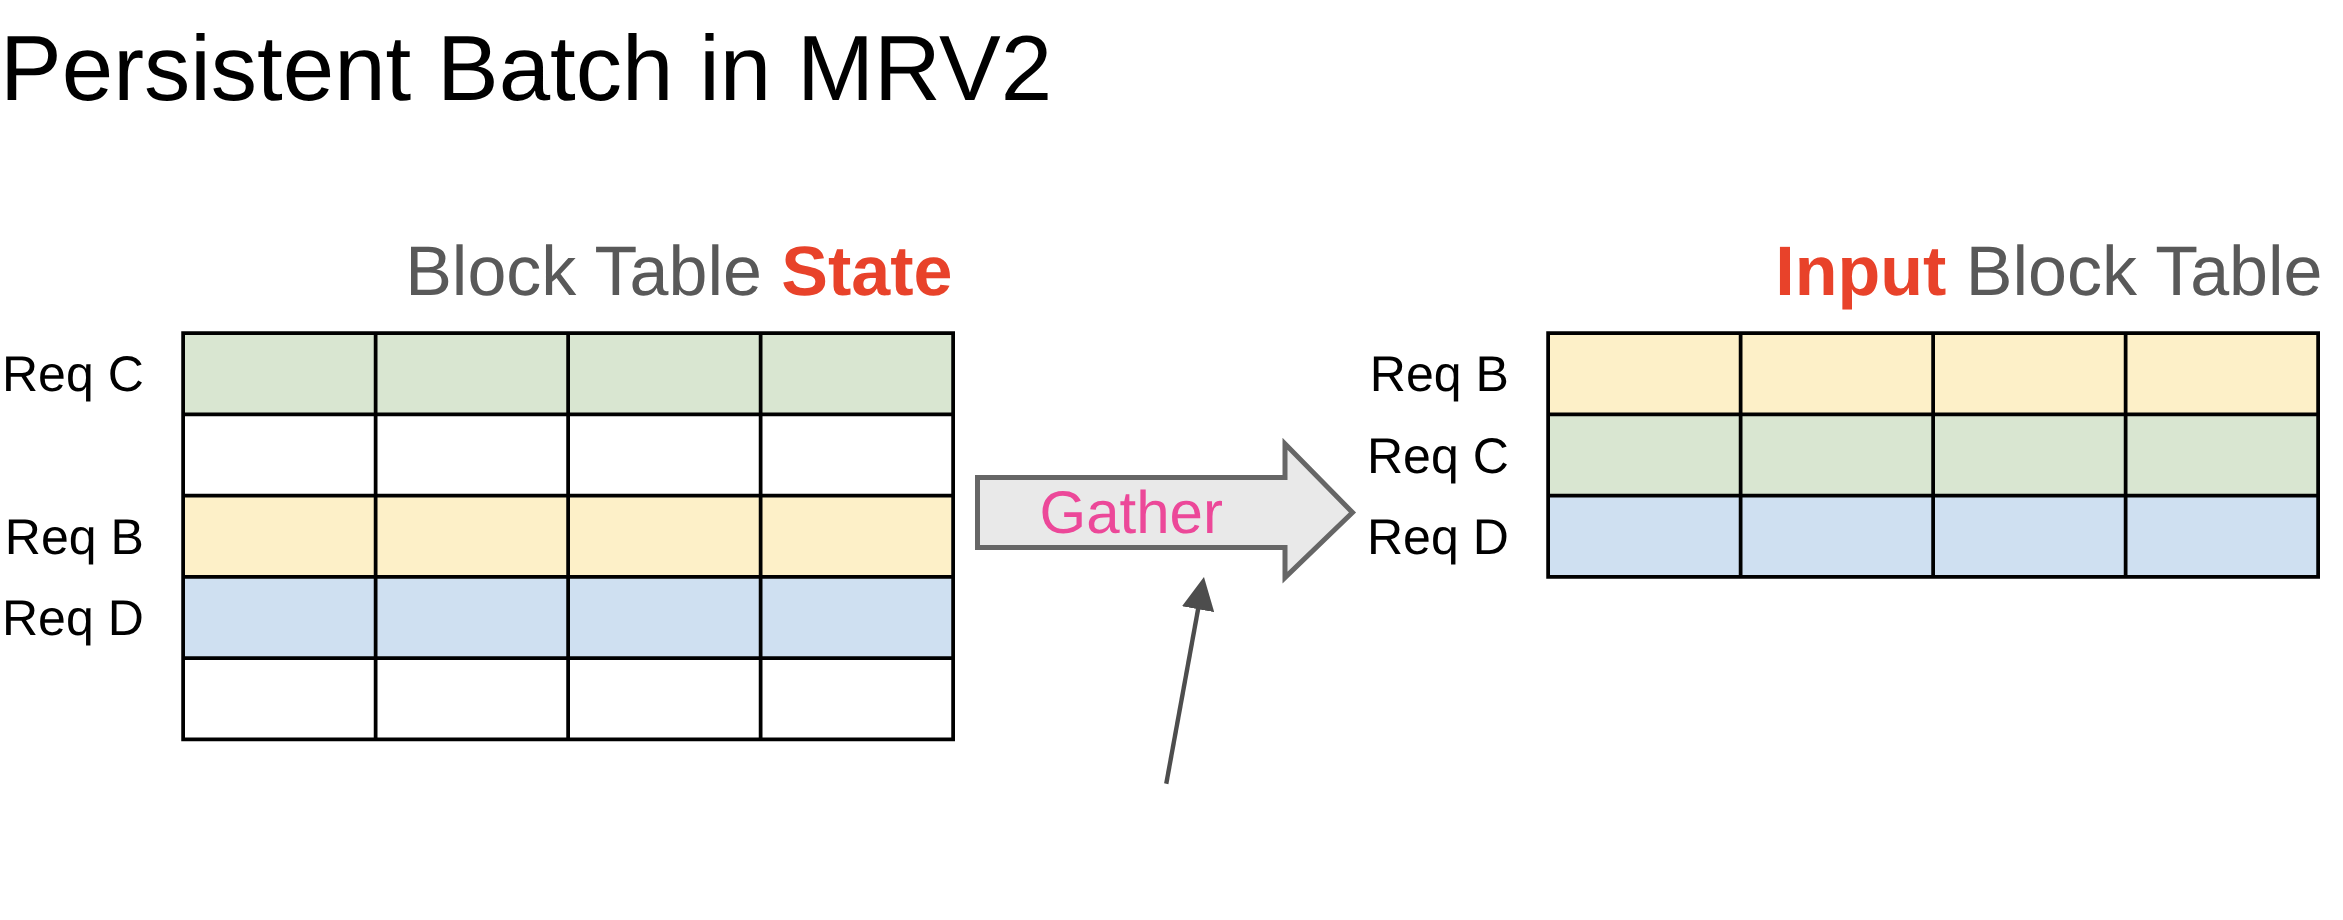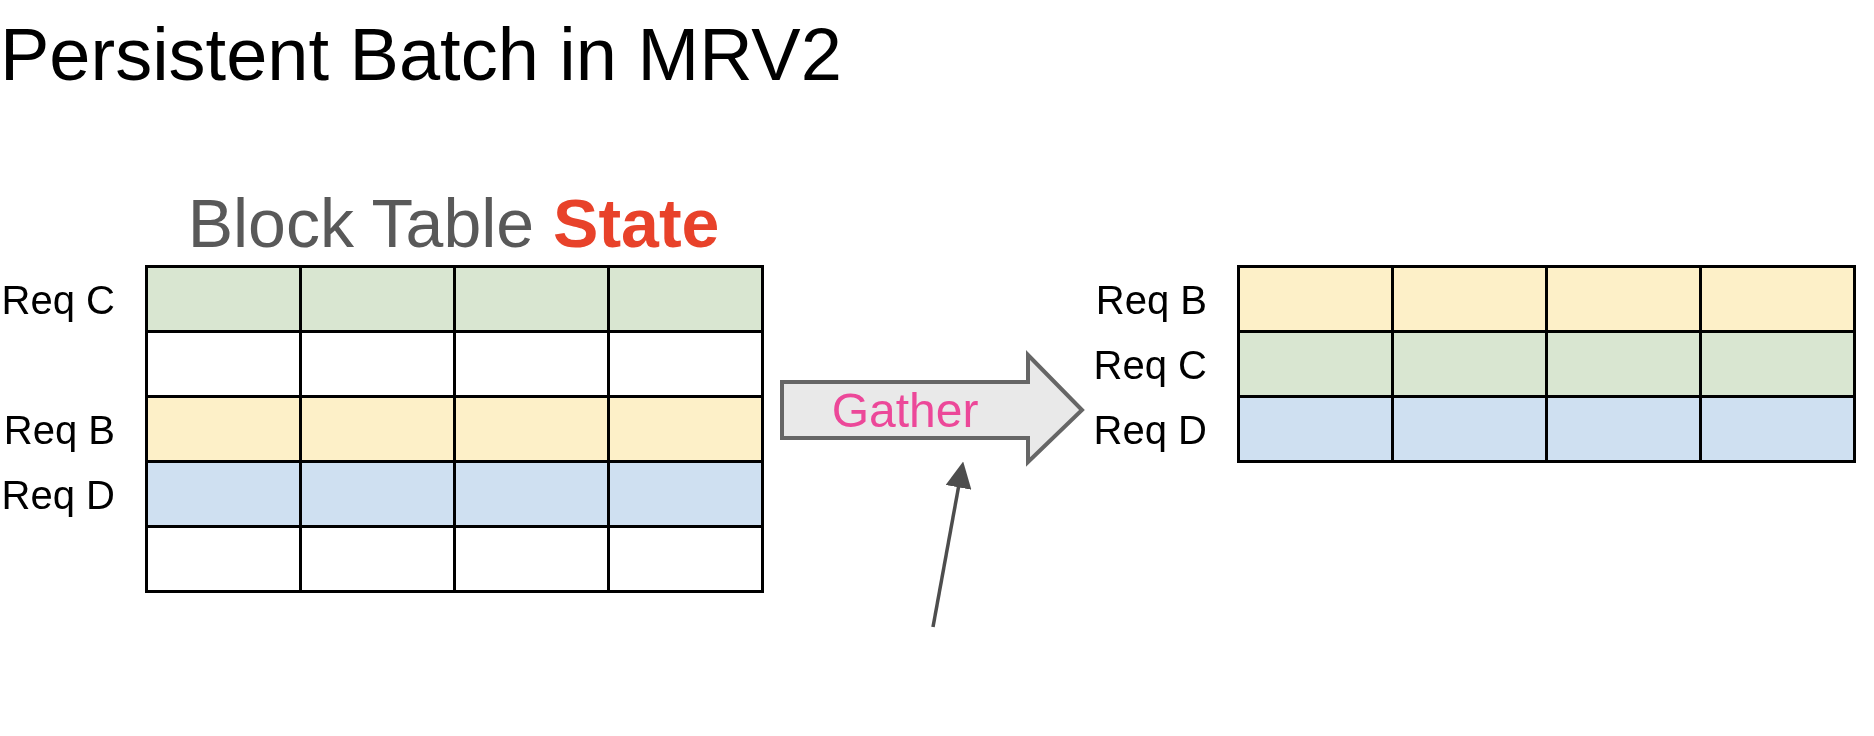--- a/index.html
+++ b/index.html
@@ -20,24 +20,24 @@
     text-align: left;
     font-size: 74px;
     line-height: 1.12;
     color: #000000;
     white-space: nowrap;
   }
 
   .heading {
     position: absolute;
     top: 186px;
-    font-size: 68px;
+    font-size: 56px;
     line-height: 1.1;
     color: var(--text_gray);
-    text-align: center;
+    text-align: right;
     white-space: nowrap;
   }
   .heading-left  { left: 145px; width: 617px; }
   .heading-right { left: 1237px; width: 621px; }
   .hl { color: var(--red); font-weight: bold; }
 
   .table-unit {
     position: absolute;
     top: 265px;
     display: flex;
@@ -104,20 +104,21 @@
 </style>
 </head>
 <body>
 
 <div class="page">
 
   <div class="title">Persistent Batch in MRV2</div>
 
   <div class="heading heading-left"><span>Block Table</span> <span class="hl">State</span></div>
 
+  <div class="heading heading-right"><span class="hl">Input</span> <span>Block Table</span></div>
 
   <div class="table-unit unit-left">
     <div class="labels">
         <div class="label-cell">Req C</div>
         <div class="label-cell"></div>
         <div class="label-cell">Req B</div>
         <div class="label-cell">Req D</div>
         <div class="label-cell"></div>
       </div>
     <div class="grid" style="grid-template-columns: repeat(4, 151px);">

